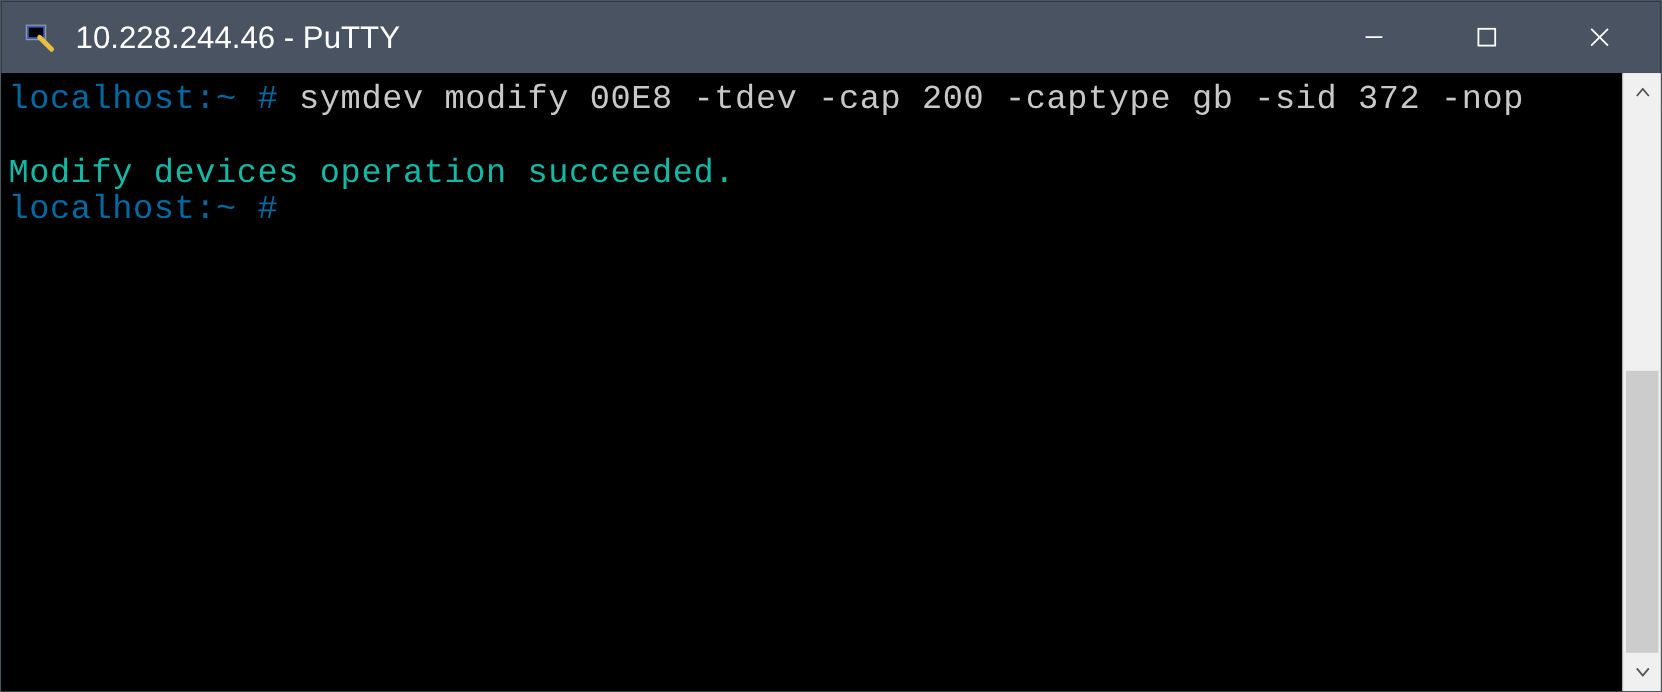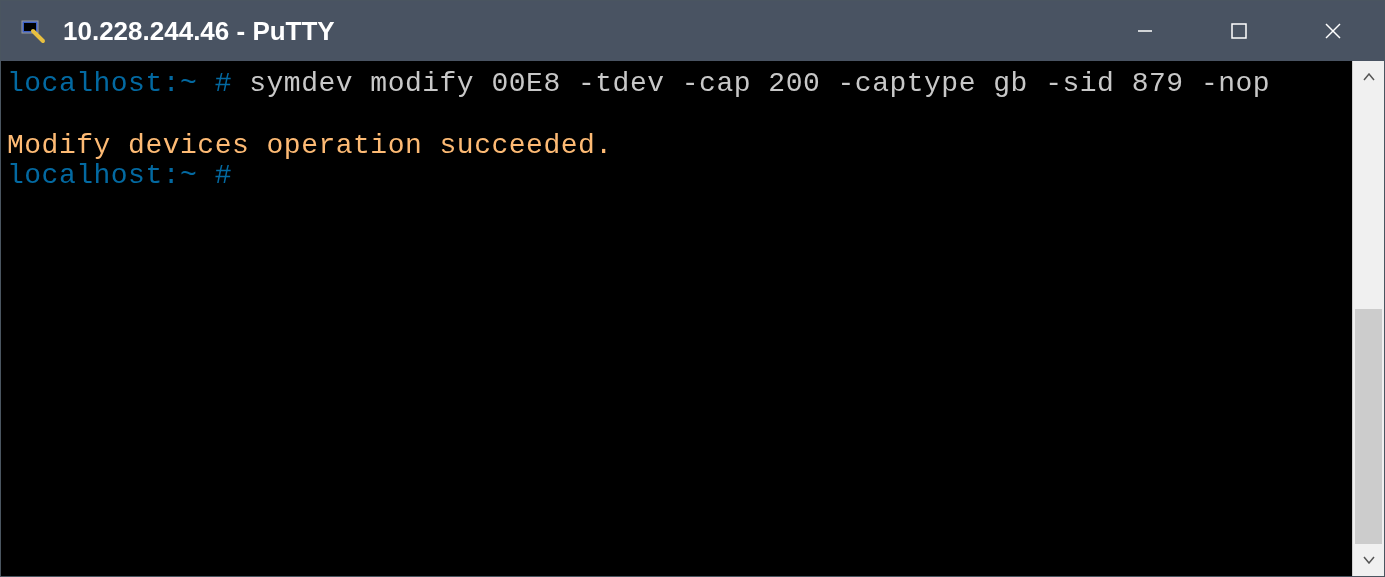--- a/index.html
+++ b/index.html
@@ -16,21 +16,21 @@
       border: 1px solid #4a5560;
     }
     .titlebar {
       height: 60px;
       background: #495362;
       display: flex;
       align-items: center;
       padding: 0 4px 0 16px;
       color: #fff;
       font-size: 26px;
-      font-weight: 700;
+      font-weight: 400;
     }
     .titlebar-icon {
       width: 32px;
       height: 32px;
       margin-right: 14px;
       display: flex;
       align-items: center;
       justify-content: center;
     }
     .titlebar-title {
@@ -67,21 +67,21 @@
       white-space: pre;
       letter-spacing: 0.5px;
     }
     .prompt {
       color: #0369a1;
     }
     .command {
       color: #c8c8c8;
     }
     .output {
-      color: #fdba74;
+      color: #14b8a6;
       text-align: right;
     }
     .blank-line {
       height: 1.1em;
     }
     .scrollbar {
       width: 32px;
       background: #f0f0f0;
       display: flex;
       flex-direction: column;
@@ -137,21 +137,21 @@
     <div class="titlebar-btn">
       <svg width="18" height="18" viewBox="0 0 18 18">
         <line x1="2" y1="2" x2="16" y2="16" stroke-width="1.5"></line>
         <line x1="16" y1="2" x2="2" y2="16" stroke-width="1.5"></line>
       </svg>
     </div>
   </div>
 </div>
 
 <div class="window-body">
-  <div class="terminal"><div><span class="prompt">localhost:~ #</span><span class="command"> symdev modify 00E8 -tdev -cap 200 -captype gb -sid 879 -nop</span></div><div class="blank-line"></div><div><span class="output">Modify devices operation succeeded.</span></div><div><span class="prompt">localhost:~ #</span><span class="command"></span></div></div>
+  <div class="terminal"><div><span class="prompt">localhost:~ #</span><span class="command"> symdev modify 00E8 -tdev -cap 200 -captype gb -sid 372 -nop</span></div><div class="blank-line"></div><div><span class="output">Modify devices operation succeeded.</span></div><div><span class="prompt">localhost:~ #</span><span class="command"></span></div></div>
 
   <div class="scrollbar">
     <div class="scroll-arrow">
       <svg width="12" height="8" viewBox="0 0 12 8">
           <path d="M 1 7 L 6 1 L 11 7" fill="none" stroke="#555" stroke-width="1.5"></path>
         </svg>
     </div>
     <div class="scroll-track">
       <div class="scroll-thumb"></div>
     </div>

